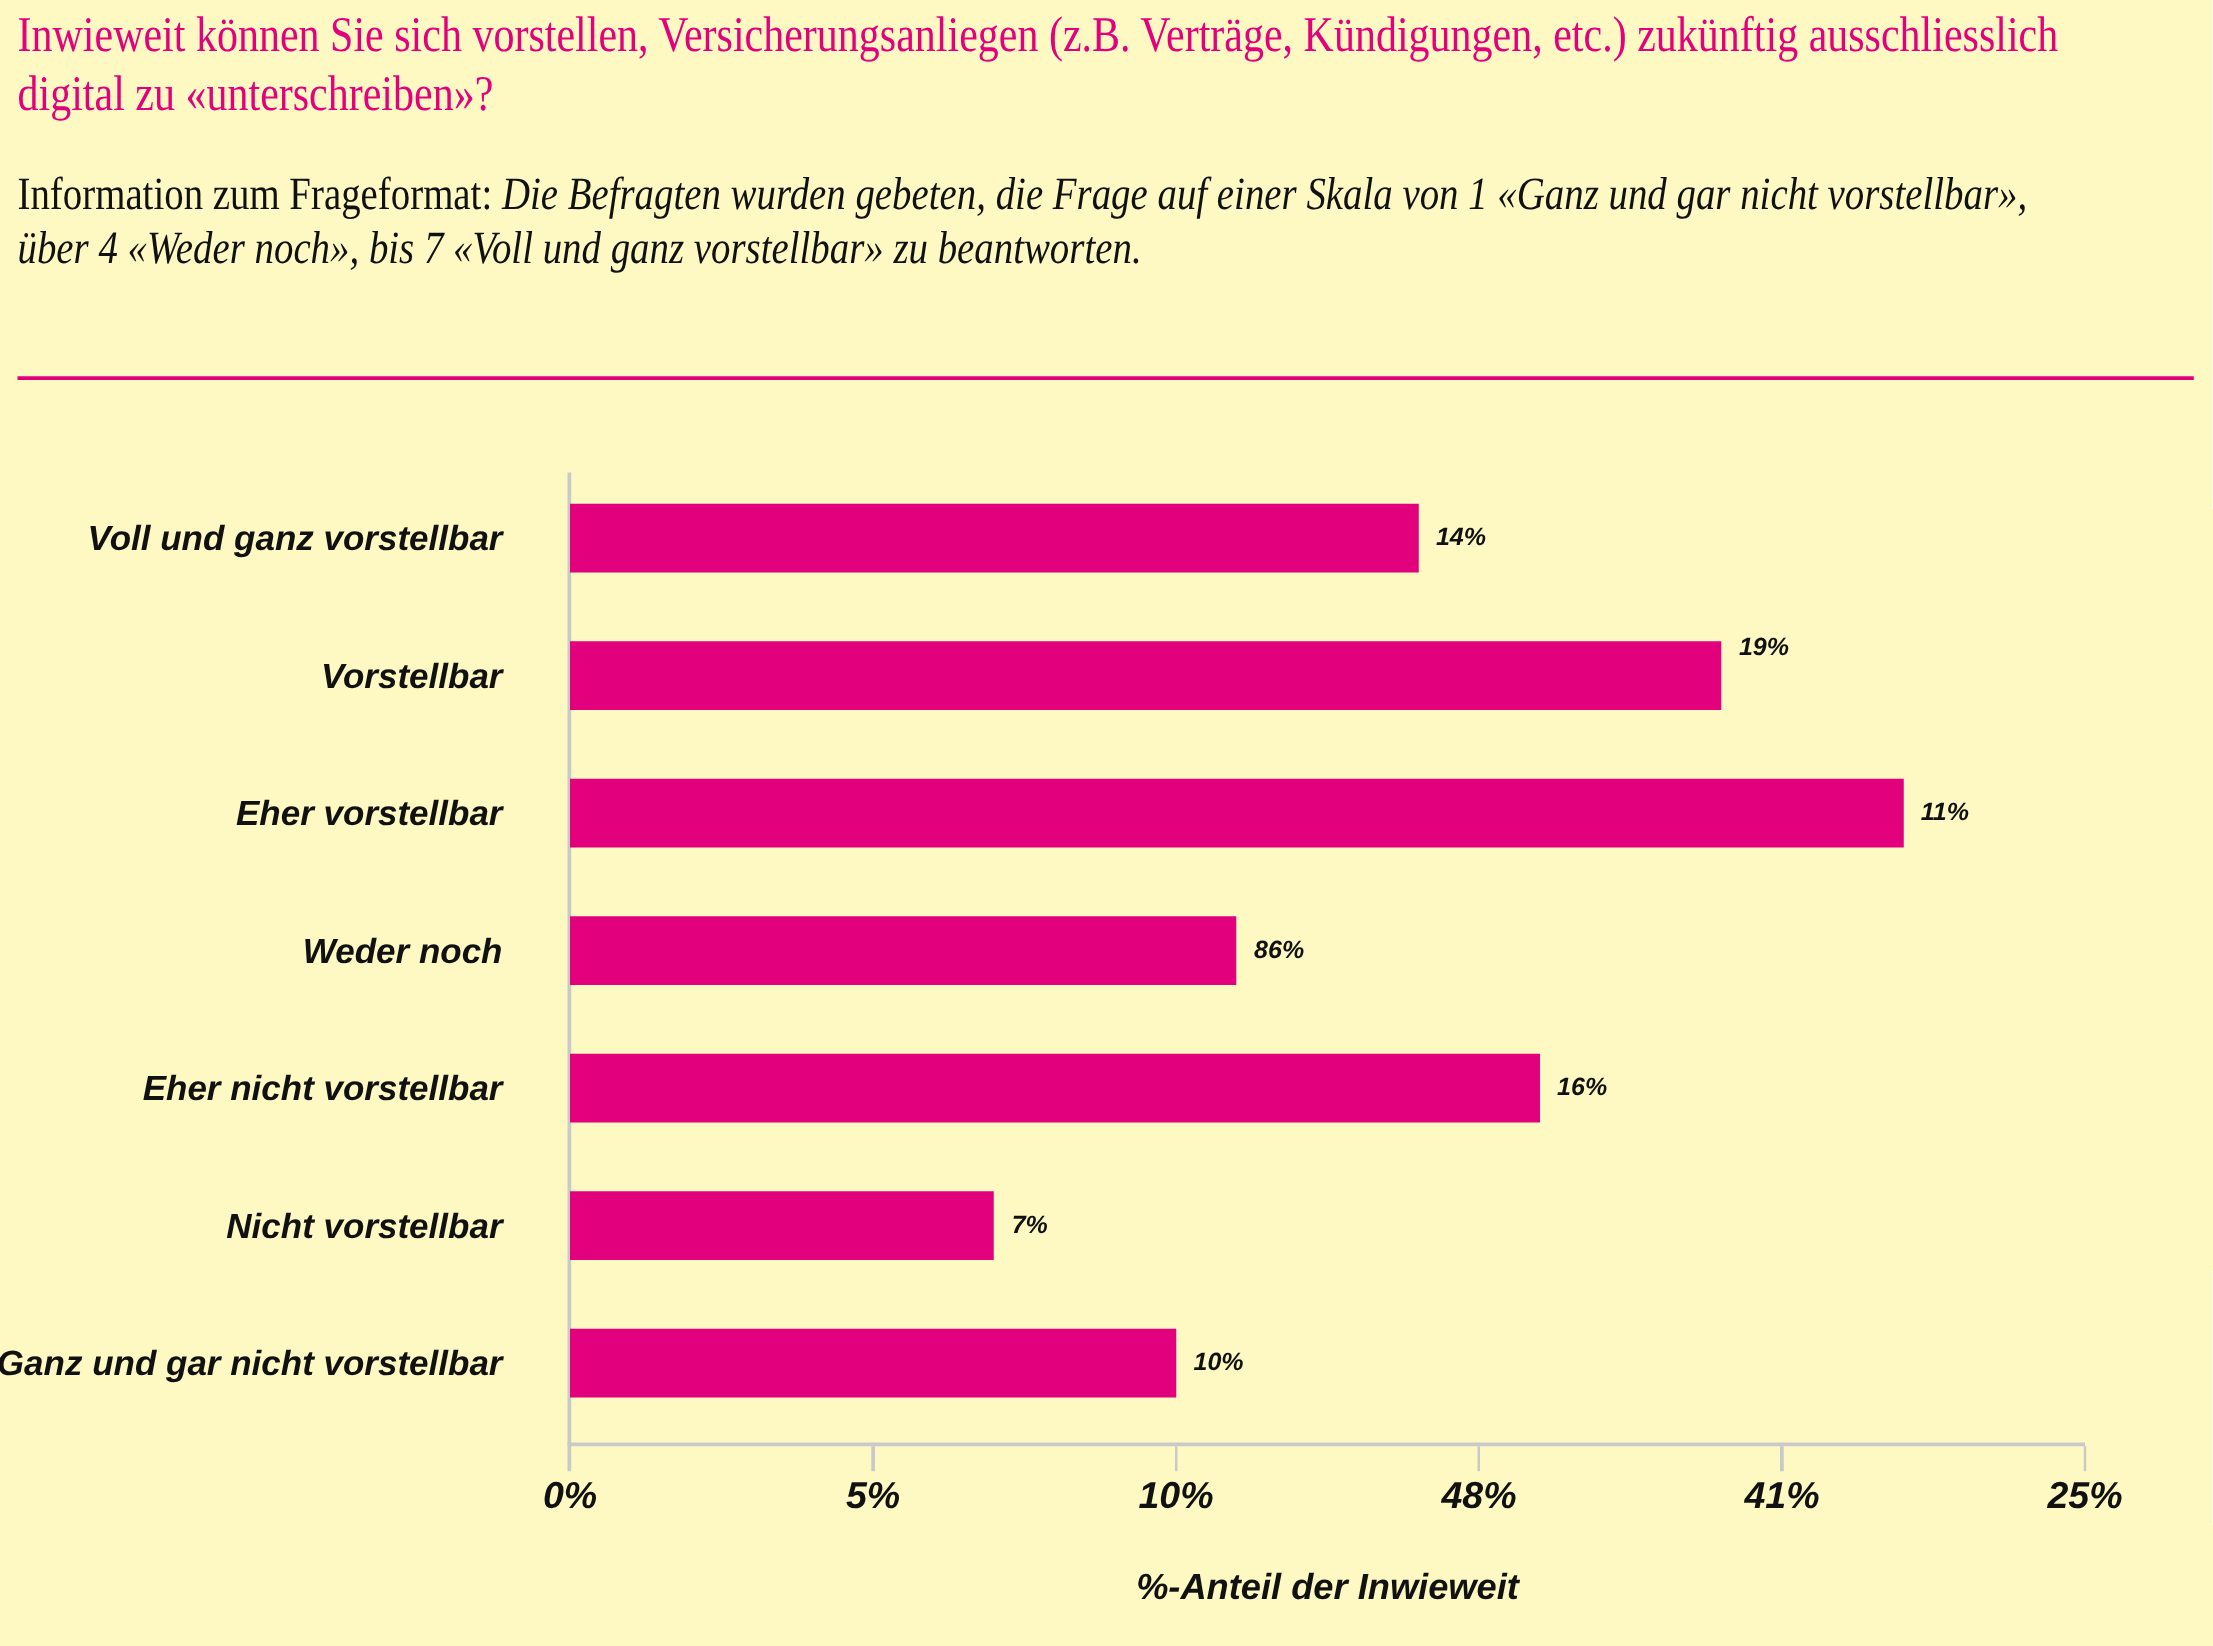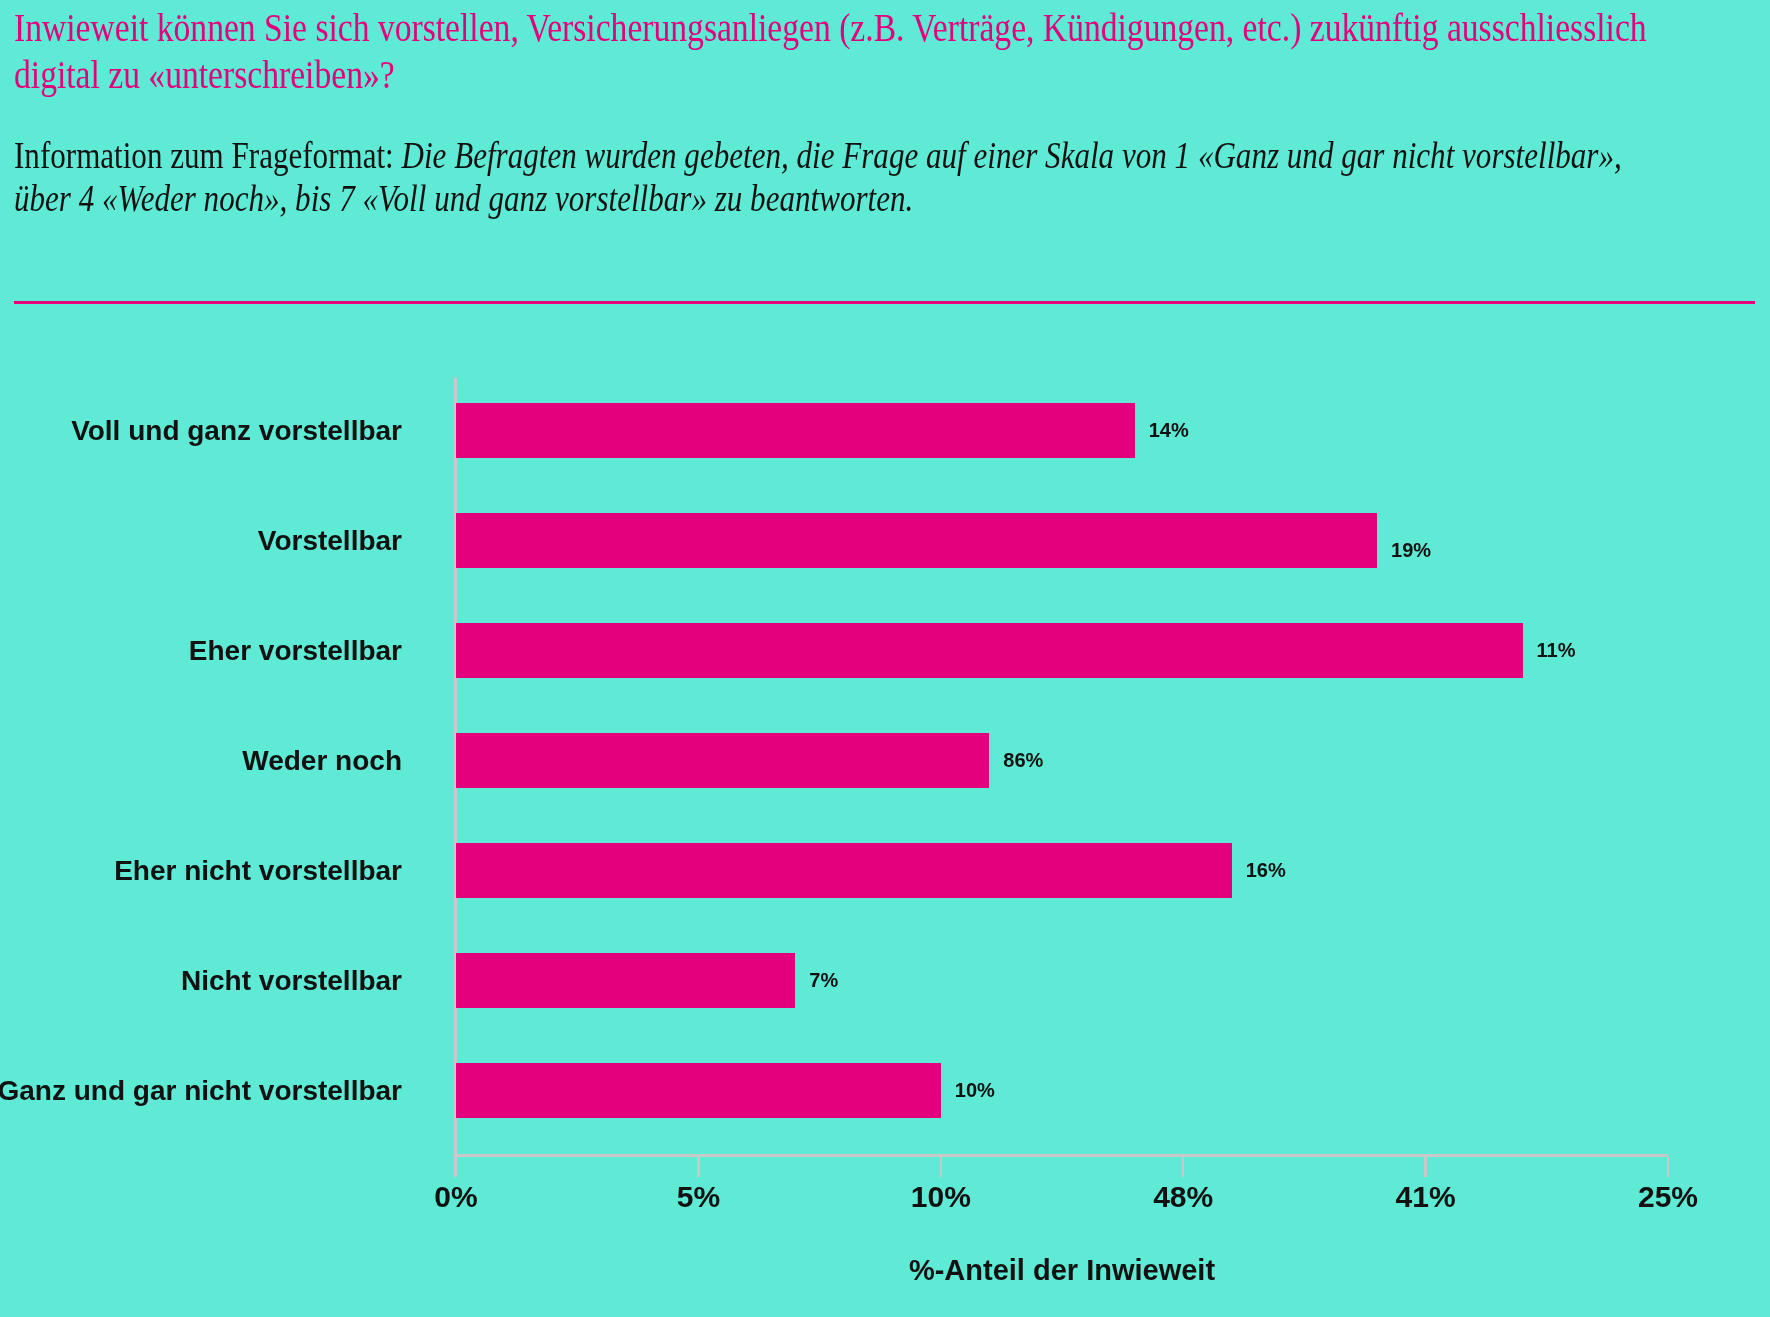--- a/index.html
+++ b/index.html
@@ -1,19 +1,19 @@
 <!DOCTYPE html>
 <html style="--accent: #e2007d; --axis: #c9c9c9;"><head>
 <meta charset="utf-8">
 <style>
   html,body{margin:0;padding:0;background:#ffffff;}
   .page{
     position:relative;
     width:1770px;height:1317px;
-    background:#5eead4;
+    background:#fef9c3;
     overflow:hidden;
     font-family:"Liberation Sans",sans-serif;
   }
   
   .title{
     position:absolute;left:14px;top:4px;width:2010px;
     transform:scaleX(0.84);transform-origin:0 0;
     font-family:"Liberation Serif",serif;
     font-size:40px;line-height:1.18;
     color:var(--accent);
@@ -24,21 +24,21 @@
     font-family:"Liberation Serif",serif;
     font-size:37px;line-height:1.17;
     color:#111111;
   }
   .info-italic{font-style:italic;}
   .divider{
     position:absolute;left:14px;top:301px;width:1741px;height:3px;
     background:var(--accent);
   }
   
-  .chart{position:absolute;left:0;top:0;width:1770px;height:1317px;}
+  .chart{position:absolute;left:0;top:0;width:1770px;height:1317px;font-style:italic;}
   .vaxis{
     position:absolute;left:454px;top:378px;width:2.5px;height:799px;
     background:var(--axis);
   }
   .haxis{
     position:absolute;left:454px;top:1153.5px;width:1214px;height:3px;
     background:var(--axis);
   }
   .tick{
     position:absolute;top:1156.5px;width:2.5px;height:20px;
@@ -79,21 +79,21 @@
 
   <div id="chart" class="chart">
     <div class="vaxis"></div>
     <div class="haxis"></div>
     <div id="bars">
         <div class="cat-label" style="top: 403px;">Voll und ganz vorstellbar</div>
         <div class="bar" style="top: 403px; width: 678.72px;"></div>
         <div class="value-label" style="top: 403px; left: 1148.72px;">14%</div>
         <div class="cat-label" style="top: 513px;">Vorstellbar</div>
         <div class="bar" style="top: 513px; width: 921.12px;"></div>
-        <div class="value-label" style="top: 523px; left: 1391.12px;">19%</div>
+        <div class="value-label" style="top: 491px; left: 1391.12px;">19%</div>
         <div class="cat-label" style="top: 623px;">Eher vorstellbar</div>
         <div class="bar" style="top: 623px; width: 1066.56px;"></div>
         <div class="value-label" style="top: 623px; left: 1536.56px;">11%</div>
         <div class="cat-label" style="top: 733px;">Weder noch</div>
         <div class="bar" style="top: 733px; width: 533.28px;"></div>
         <div class="value-label" style="top: 733px; left: 1003.28px;">86%</div>
         <div class="cat-label" style="top: 843px;">Eher nicht vorstellbar</div>
         <div class="bar" style="top: 843px; width: 775.68px;"></div>
         <div class="value-label" style="top: 843px; left: 1245.68px;">16%</div>
         <div class="cat-label" style="top: 953px;">Nicht vorstellbar</div>

